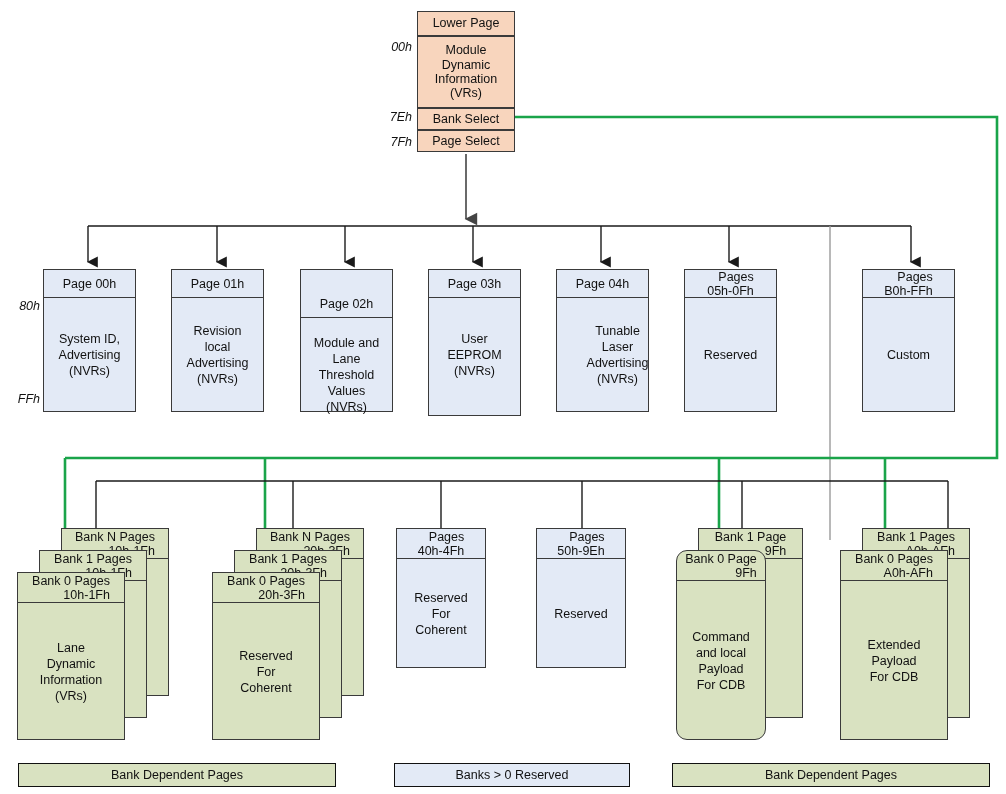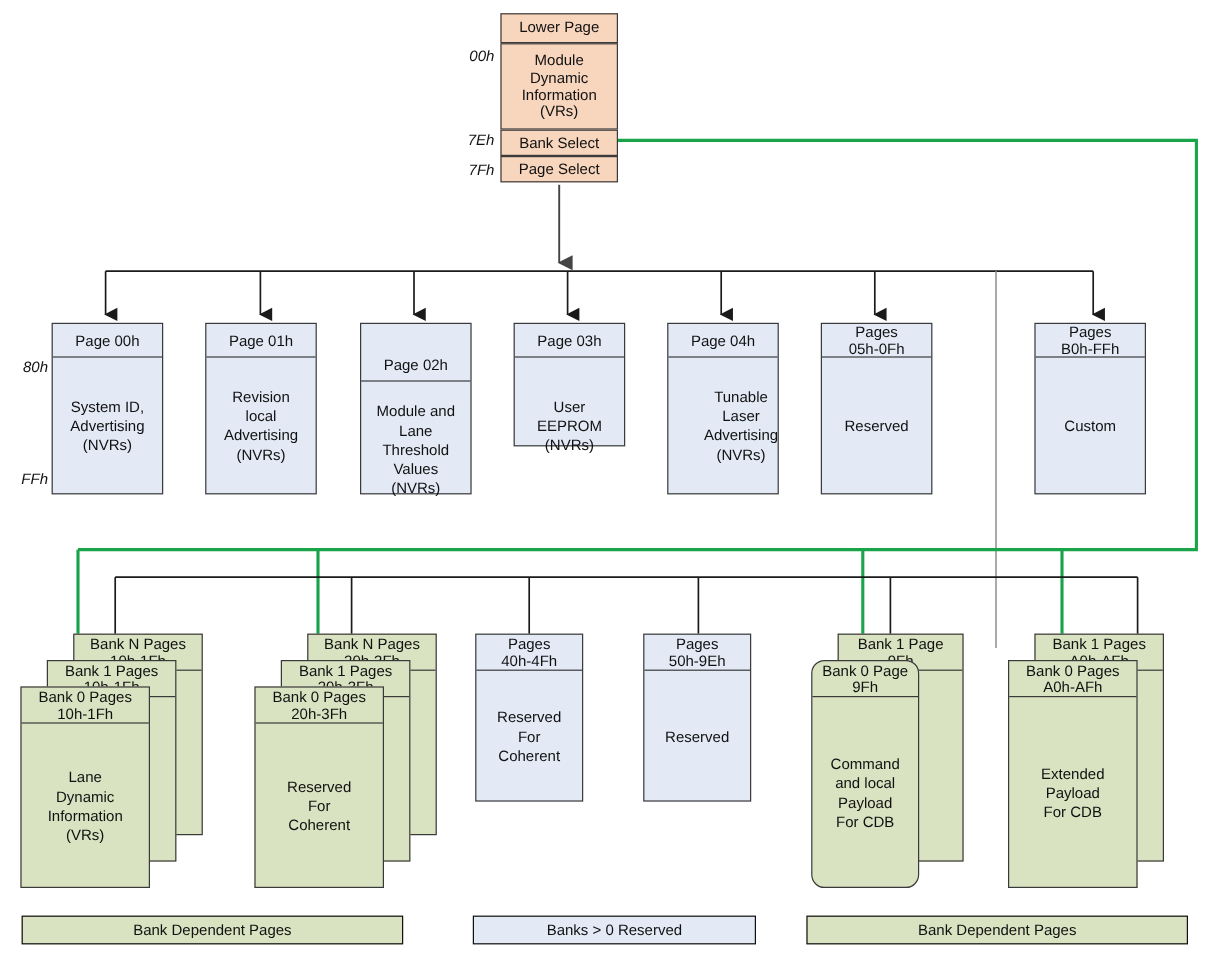--- a/index.html
+++ b/index.html
@@ -2,21 +2,21 @@
 <html><head>
 <meta charset="utf-8">
 <style>
   html,body{margin:0;padding:0;background:#ffffff;}
   body{font-family:"Liberation Sans", sans-serif;}
   #stage{position:relative;width:1006px;height:794px;background:#ffffff;overflow:hidden;}
 
   .box{position:absolute;box-sizing:border-box;border:1px solid #3a3a3a;}
   .box .hdr{box-sizing:border-box;border-bottom:1px solid #3a3a3a;
             display:flex;align-items:center;justify-content:center;
-            text-align:center;line-height:1.12;font-size:12.5px;color:#111;}
+            text-align:right;line-height:1.12;font-size:12.5px;color:#111;}
   .box .body{box-sizing:border-box;display:flex;align-items:center;
              justify-content:center;text-align:center;line-height:1.28;
              font-size:12.5px;color:#111;padding:2px;}
 
   .peach{background:#f8d5bd;}
   .blue{background:#e3eaf6;}
   .green{background:#d9e2c1;}
 
   .simple{position:absolute;box-sizing:border-box;border:1px solid #3a3a3a;
           display:flex;align-items:center;justify-content:center;
@@ -120,21 +120,21 @@
 (NVRs)</div>
       </div>
       <div class="box blue" style="left: 300px; top: 269px; width: 93px; height: 143px;">
         <div class="hdr" style="height: 28px; white-space: pre-line; margin-top: 20px;">Page 02h</div>
         <div class="body" style="height: 114px; white-space: pre-line;">Module and
 Lane
 Threshold
 Values
 (NVRs)</div>
       </div>
-      <div class="box blue" style="left: 428px; top: 269px; width: 93px; height: 103px;">
+      <div class="box blue" style="left: 428px; top: 269px; width: 93px; height: 147px;">
         <div class="hdr" style="height: 28px; white-space: pre-line;">Page 03h</div>
         <div class="body" style="height: 114px; white-space: pre-line;">User
 EEPROM
 (NVRs)</div>
       </div>
       <div class="box blue" style="left: 556px; top: 269px; width: 93px; height: 143px;">
         <div class="hdr" style="height: 28px; white-space: pre-line;">Page 04h</div>
         <div class="body" style="height: 114px; white-space: pre-line; padding-left: 32px;">Tunable
 Laser
 Advertising

